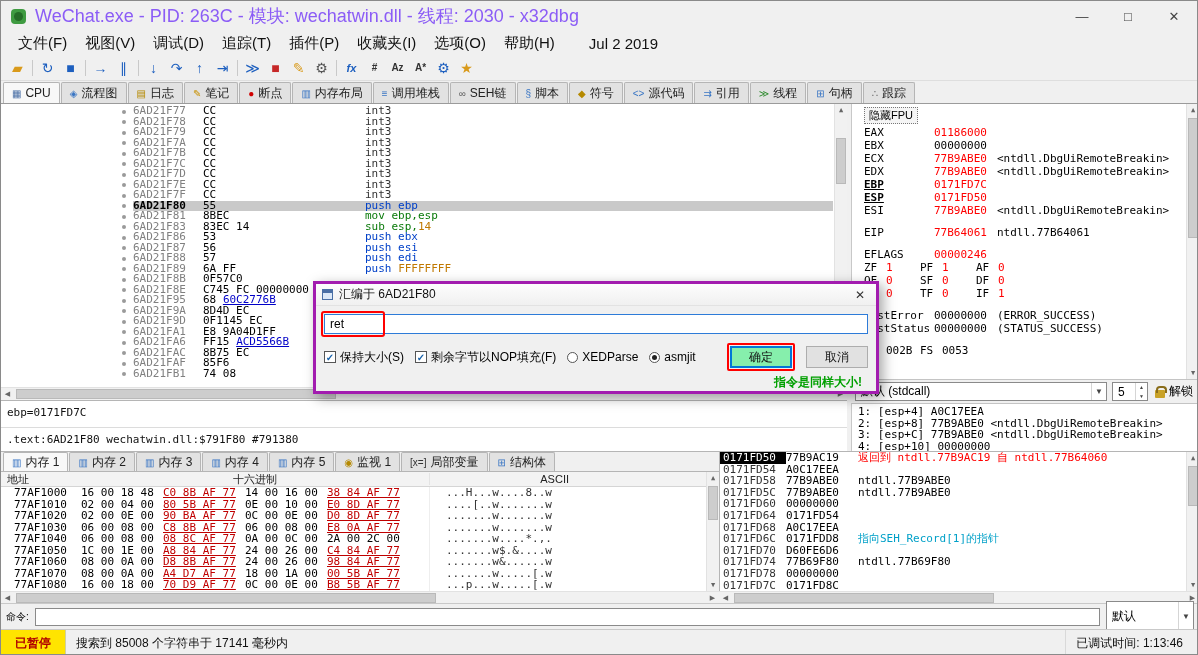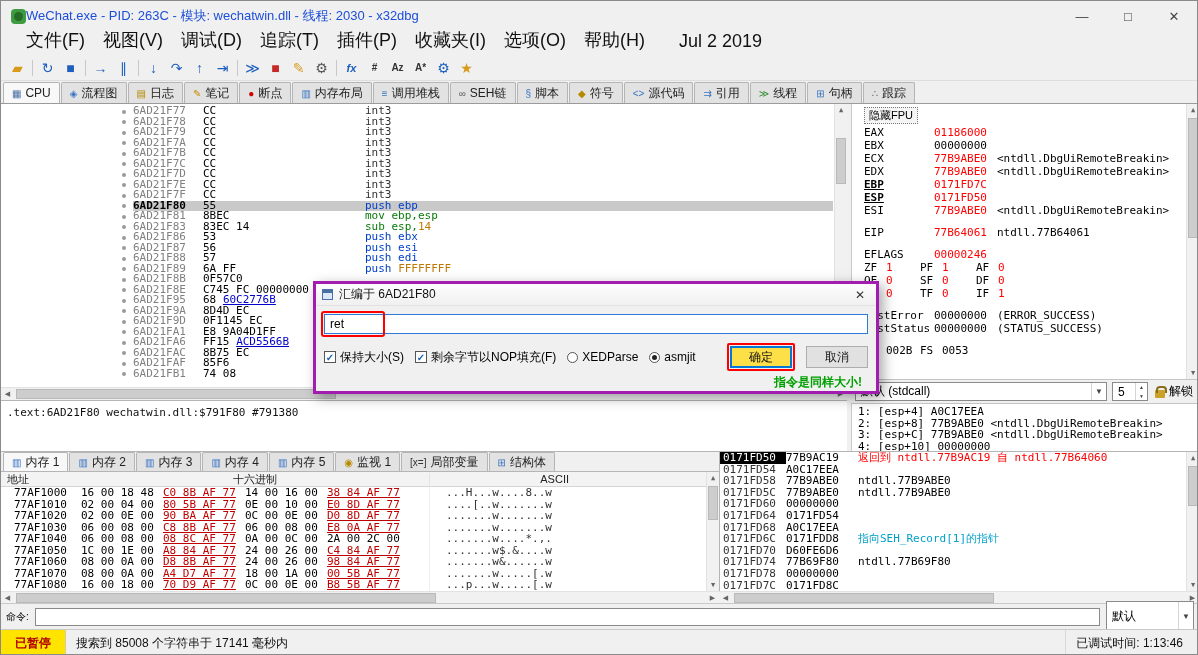--- a/index.html
+++ b/index.html
@@ -4,26 +4,26 @@
 <style>
   *{box-sizing:border-box;margin:0;padding:0}
   html,body{background:#cfcfcf}
   body{font-family:"Liberation Sans",sans-serif}
   .app{position:relative;width:1198px;height:655px;background:#f0f0f0;overflow:hidden;border:1px solid #8a8a8a}
 
   
   .titlebar{position:absolute;top:0;left:0;right:0;height:30px;display:flex;align-items:center;padding-left:10px;background:#f0f0f0}
   .bugicon{width:15px;height:15px;background:#3f9b41;border-radius:4px;position:relative;flex:none}
   .bugicon::before{content:"";position:absolute;inset:3px;border-radius:50%;background:#256d27}
-  .title{font-size:13px;color:#1d4ed8;flex:1;white-space:nowrap;overflow:hidden}
+  .title{margin-left:9px;font-size:18px;color:#8b5cf6;flex:1;white-space:nowrap;overflow:hidden}
   .wbtns{display:flex;height:100%}
   .wbtn{width:46px;display:flex;align-items:center;justify-content:center;font-size:13px;color:#444}
 
   
-  .menubar{position:absolute;top:30px;left:16px;right:0;height:24px;display:flex;align-items:flex-end;font-size:18px;color:#111}
+  .menubar{position:absolute;top:30px;left:8px;right:0;height:24px;display:flex;align-items:center;font-size:15px;color:#111}
   .menu-item{padding:3px 9px}
   .menu-date{margin-left:16px}
 
   
   .toolbar{position:absolute;top:54px;left:0;right:0;height:26px;display:flex;align-items:center;padding-left:5px;border-bottom:1px solid #dedede}
   .tbtn{width:23px;height:20px;display:flex;align-items:center;justify-content:center;font-size:14px;color:#1d5fbf}
   .tbtn.gold{color:#d99a1b}.tbtn.red{color:#c62828}.tbtn.dark{color:#555}
   .tbtn.txt{font-size:11px;font-style:italic;font-weight:bold;color:#1d5fbf}
   .tbtn.txt2{font-size:10px;font-weight:bold;color:#333}
   .tsep{width:1px;height:16px;background:#c9c9c9;margin:0 3px}
@@ -141,21 +141,21 @@
   .dinput{width:100%;height:20px;border:1px solid #2d7bd8;font-family:"Liberation Sans",sans-serif;font-size:12px;padding:0 5px;outline:none;background:#fff}
   .anno{position:absolute;border:2px solid var(--annotation);border-radius:3px;pointer-events:none}
   .anno1{left:-3px;top:-3px;width:64px;height:26px}
   .dctrls{display:flex;align-items:center;margin:9px 8px 0;gap:11px;font-size:12px}
   .citem{display:flex;align-items:center;gap:4px;white-space:nowrap}
   .cbx{width:12px;height:12px;border:1px solid #555;background:#fff;display:inline-flex;align-items:center;justify-content:center;flex:none}
   .cbx.checked::before{content:"✓";font-size:10px;font-weight:bold;color:#1460aa}
   .rad{width:11px;height:11px;border:1px solid #555;border-radius:50%;background:#fff;display:inline-flex;align-items:center;justify-content:center;flex:none}
   .rad.checked::before{content:"";width:5px;height:5px;border-radius:50%;background:#222}
   .btn{height:22px;min-width:62px;background:#e1e1e1;border:1px solid #adadad;font-size:12px;font-family:"Liberation Sans",sans-serif;color:#111}
-  .btn.ok{border:1px solid var(--default_btn_border);box-shadow:inset 0 0 0 1px var(--default_btn_border);background:#fde047}
+  .btn.ok{border:1px solid var(--default_btn_border);box-shadow:inset 0 0 0 1px var(--default_btn_border);background:#86efac}
   .okwrap{margin-left:auto;border:2px solid var(--annotation);border-radius:2px;padding:1px;display:inline-flex}
   .dhint{text-align:right;margin:3px 14px 0;color:var(--hint_green);font-weight:bold;font-size:12px}
 </style>
 </head>
 <body>
 
 <div class="app">
 
   <div class="titlebar">
     <span class="bugicon"></span>
@@ -308,20 +308,21 @@
 
   <div class="hscroll" style="left:0;top:386px;width:846px">
     <span class="harr left"></span>
     <div class="htrack">
         <div class="hthumb" style="left:2px;width:320px"></div>
       </div>
     <span class="harr right"></span>
   </div>
 
   <div class="infopane">
+    <div class="info1">ebp=0171FD7C</div>
     <div class="info2">.text:6AD21F80 wechatwin.dll:$791F80 #791380</div>
   </div>
 
   <div class="vsplit"></div>
 
   <div class="regs">
     <div class="fpu">隐藏FPU</div>
     <div class="reg-rows">
         <div class="rrow"><span class="rname">EAX</span><span class="rval red">01186000</span></div>
         <div class="rrow"><span class="rname">EBX</span><span class="rval">00000000</span></div>

